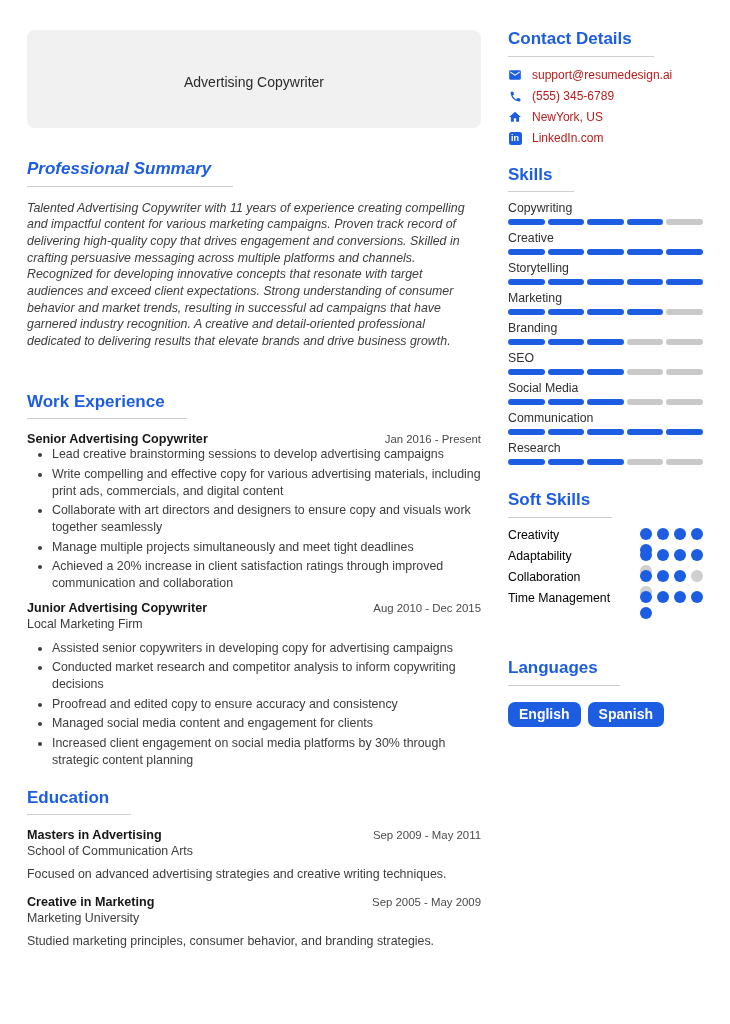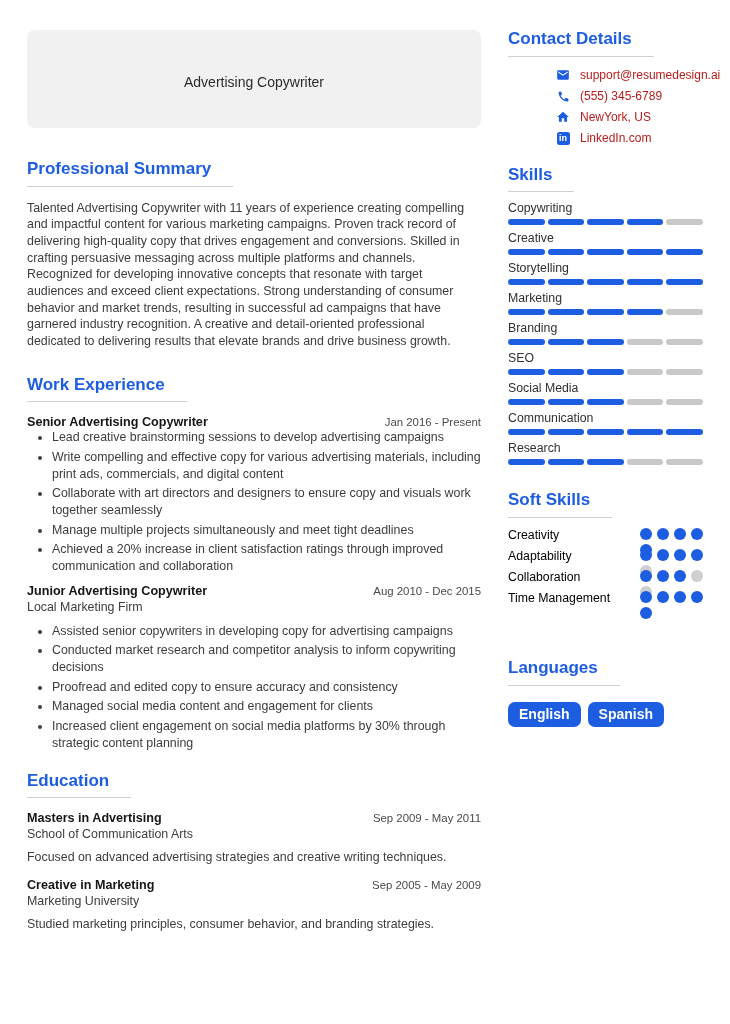--- a/index.html
+++ b/index.html
@@ -25,38 +25,38 @@
   .name{color:var(--accent);font-size:27px;font-weight:bold;line-height:1.1;}
   .role{color:#2b2b2b;font-size:14px;margin-top:5px;}
 
   
   .sec-h{display:inline-block;color:var(--accent);font-size:17px;font-weight:bold;
     border-bottom:1.5px solid var(--rule);padding:0 22px 7px 0;margin-bottom:13px;line-height:1.1;}
 
   .section{margin-bottom:0;}
   .summary{font-size:12.4px;line-height:1.345;color:var(--body);}
 
-  .sec-summary{margin-bottom:26px;}
+  .sec-summary{margin-bottom:43px;font-style:italic;}
   .sec-work{margin-bottom:20px;}
 
   
   .entry{margin-bottom:9px;}
   .entry-head{display:flex;justify-content:space-between;align-items:baseline;}
   .entry-title{font-size:12.6px;font-weight:bold;color:var(--dark);}
   .entry-date{font-size:11.4px;color:var(--date);white-space:nowrap;}
   .entry-sub{font-size:12.4px;color:var(--body);margin:2px 0 9px 0;}
   ul.bullets{padding-left:25px;margin-bottom:4px;}
   ul.bullets li{font-size:12.4px;line-height:1.345;margin-bottom:3px;}
   .edu-desc{font-size:12.4px;margin:0 0 12px 0;line-height:1.34;}
   .edu .entry-sub{margin-bottom:8px;}
 
   
   .contact-list{margin-bottom:21px;}
   .c-row{display:flex;align-items:center;gap:10px;margin-bottom:8px;height:13px;}
-  .c-row .ci{width:14px;height:14px;flex:0 0 14px;display:flex;align-items:center;justify-content:center;margin-left:48px;}
+  .c-row .ci{width:14px;height:14px;flex:0 0 14px;display:flex;align-items:center;justify-content:center;}
   .c-row svg{display:block;}
   .c-text{font-size:12px;color:#b91c1c;white-space:nowrap;}
   .in-badge{width:13px;height:13px;background:var(--accent);border-radius:2.5px;color:#fff;
     font-size:9px;font-weight:bold;display:flex;align-items:center;justify-content:center;line-height:1;}
 
   .skills-list{margin-bottom:26px;}
   .skill-row .s-label{font-size:12.3px;color:#303030;line-height:15px;margin-bottom:3px;}
   .bar{display:flex;gap:3px;height:6px;margin-bottom:6px;}
   .seg{flex:1;height:6px;border-radius:3px;background:var(--seg-off);}
   .seg.on{background:var(--accent);}

